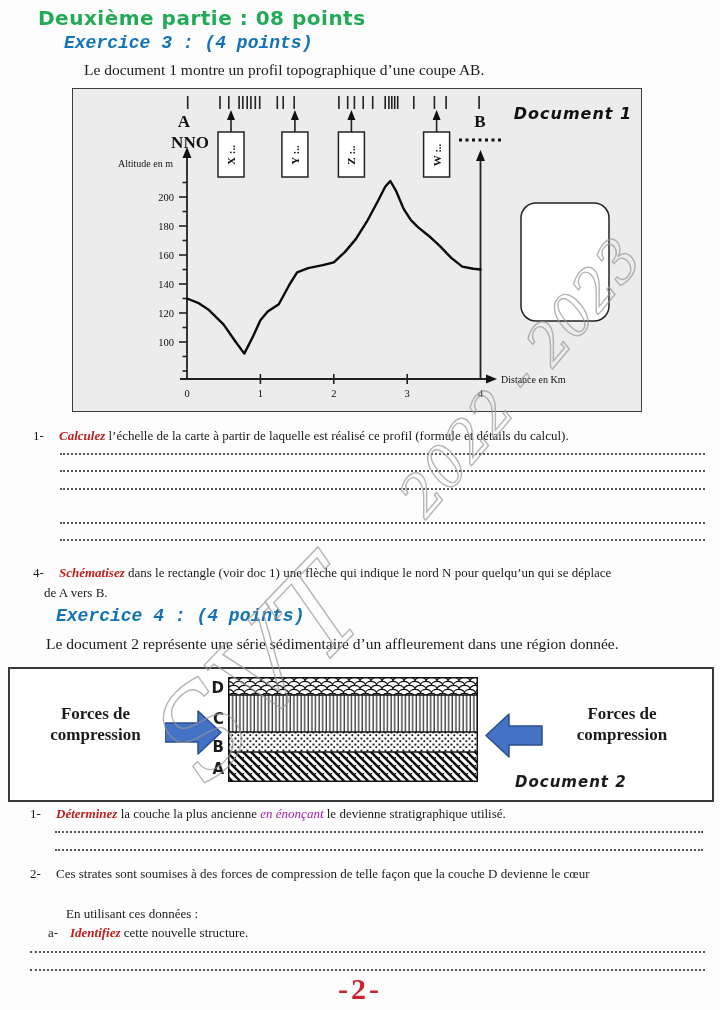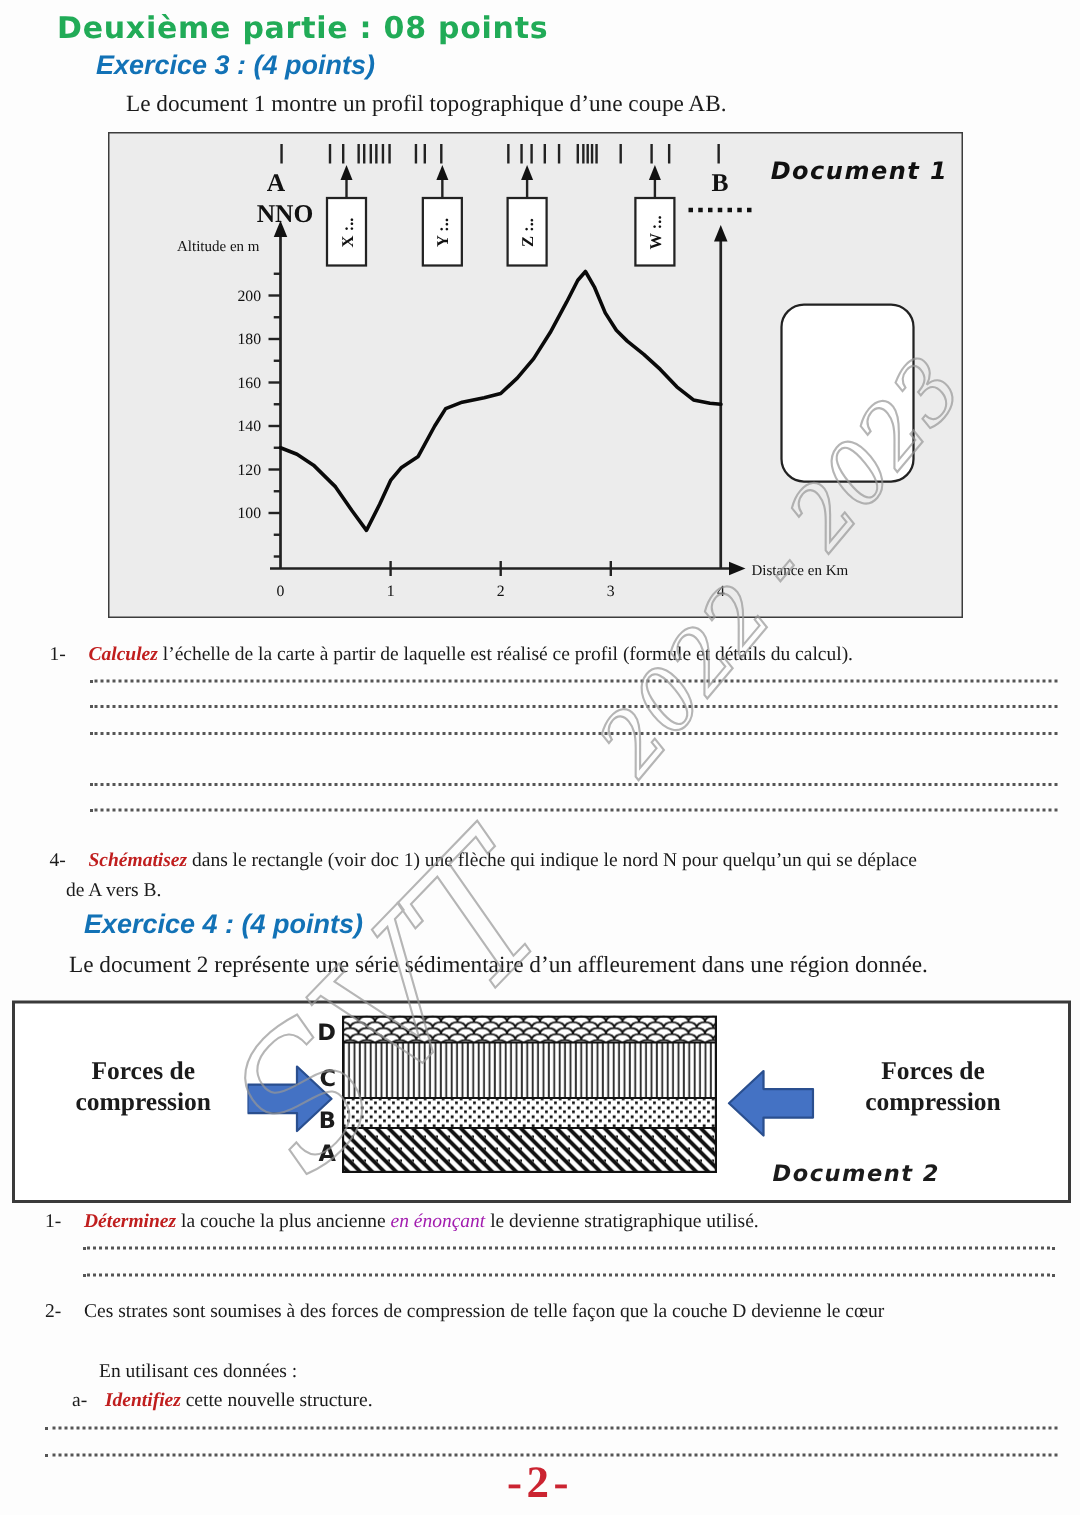--- a/index.html
+++ b/index.html
@@ -1,21 +1,21 @@
 <!DOCTYPE html>
 <html><head>
 <meta charset="utf-8">
 <style>
   html,body{margin:0;padding:0;background:#e8e8e8;}
   .page{position:relative;width:720px;height:1010px;background:#fdfdfd;margin:0 auto;
         font-family:"Liberation Serif",serif;color:#1b1b1b;overflow:hidden;}
   .abs{position:absolute;}
   .part-title{font-family:"DejaVu Sans",sans-serif;font-weight:bold;font-size:20px;
               letter-spacing:.5px;color:#21ab57;}
-  .ex-title{font-family:Liberation Sans, sans-serif;font-weight:bold;font-style:italic;
+  .ex-title{font-family:Liberation Mono, monospace;font-weight:bold;font-style:italic;
             font-size:18px;color:#1272b6;}
   .intro{font-size:15.5px;white-space:nowrap;}
   .qline{font-size:13px;white-space:nowrap;}
   .qnum{display:inline-block;min-width:26px;}
   .kw{color:#c01e1e;font-weight:bold;font-style:italic;}
   .kwi{color:#a21caf;font-style:italic;}
   .dotline{border-bottom:2px dotted #555;height:1px;}
   
   .doc1{left:72px;top:88px;width:568px;height:322px;background:#ececec;
         border:1.5px solid #3c3c3c;}

